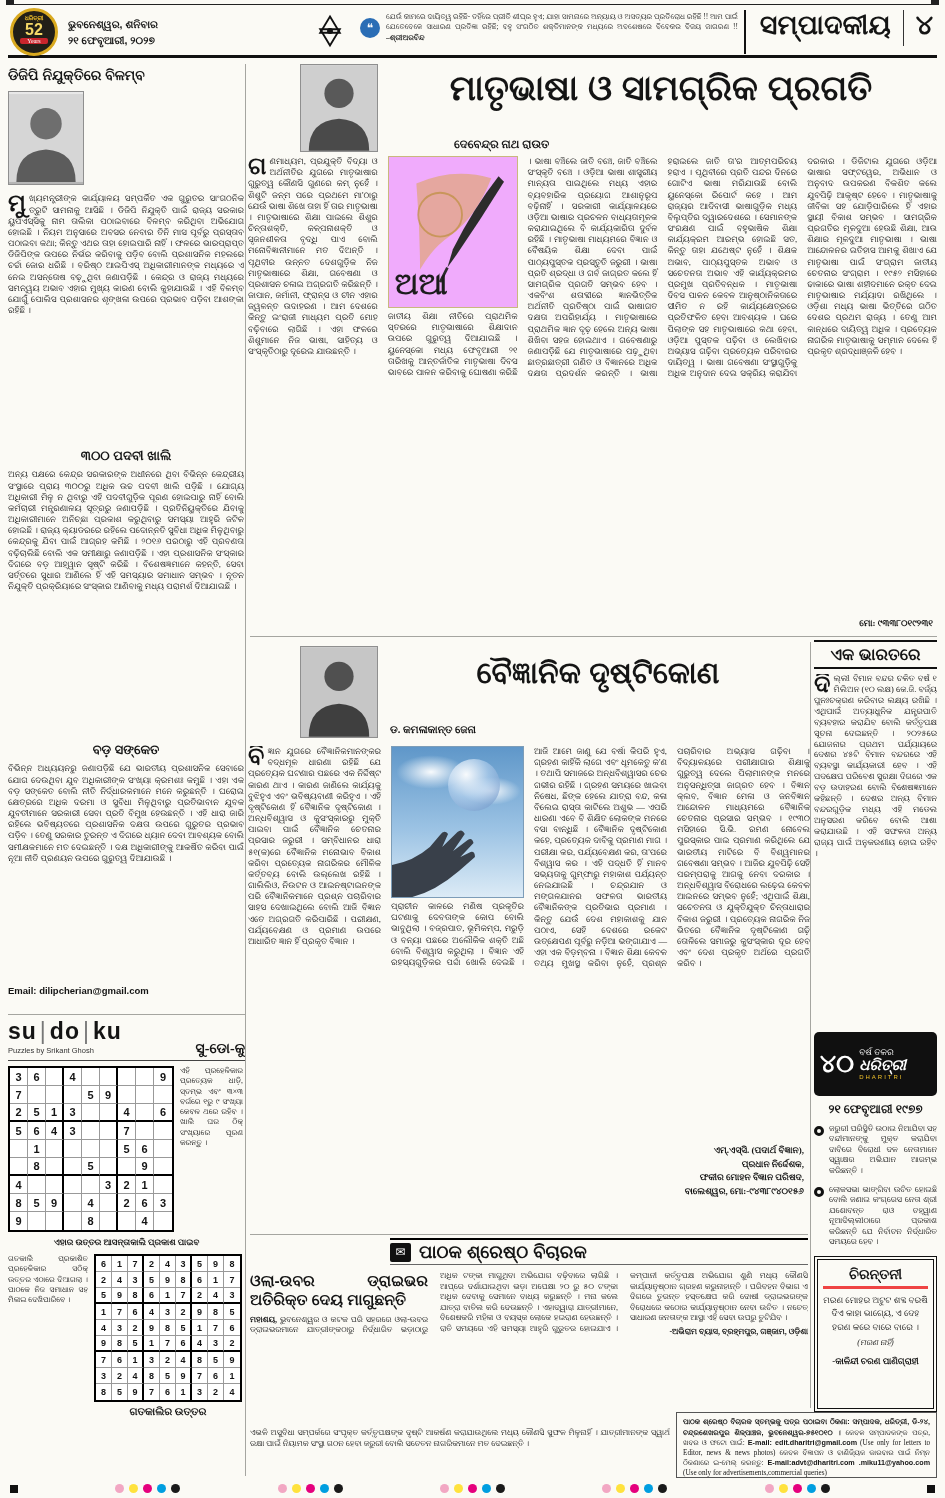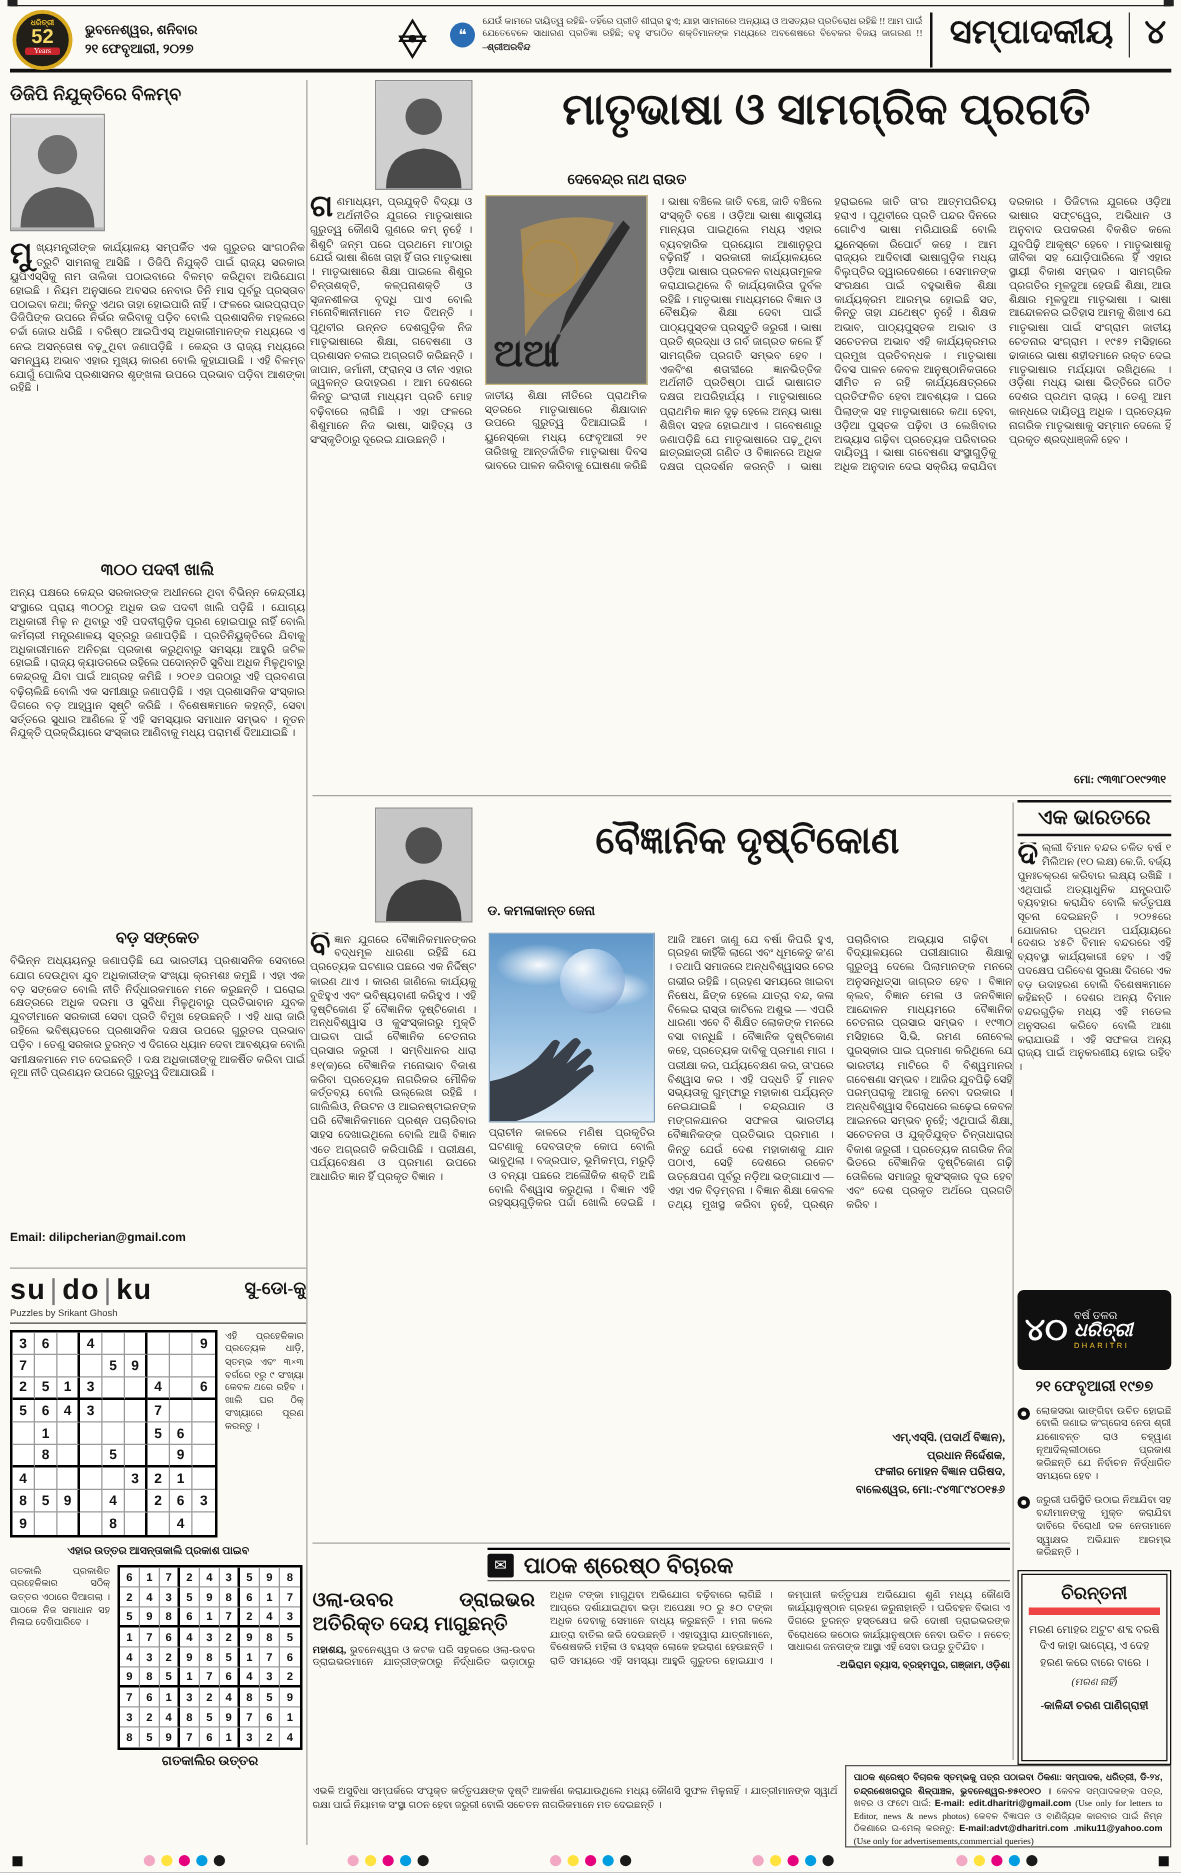--- a/index.html
+++ b/index.html
@@ -55,21 +55,21 @@
   .dgp-body3{height:218px;overflow:hidden}
   .dgp-sub{font-size:13px;font-weight:800;text-align:center;margin:5px 0;font-family:"Liberation Sans",sans-serif}
   .dgp-email{font-size:9.5px;font-weight:bold;margin-top:4px}
 
   
   .sudoku{position:absolute;left:8px;top:1018px;width:237px;height:458px;overflow:hidden}
   .sd-header{display:flex;justify-content:space-between;align-items:flex-start;border-bottom:1px solid #444;padding-bottom:3px;margin-bottom:5px}
   .sd-brand{font-family:"Liberation Sans",sans-serif;font-size:23px;font-weight:800;letter-spacing:1px}
   .sd-brand .sep{color:#777;font-weight:normal;padding:0 3px}
   .sd-credit{font-size:7.5px;color:#333;margin-top:1px;font-family:"Liberation Sans",sans-serif}
-  .sd-title{font-size:14px;font-weight:800;margin-top:6px}
+  .sd-title{font-size:14px;font-weight:800;margin-top:23px}
   .sd-row{display:flex;gap:6px}
   .sd-grid{display:grid;grid-template-columns:repeat(9,1fr);grid-auto-rows:1fr;border:2px solid #000;background:#fff;font-family:"Liberation Sans",sans-serif}
   .sd-grid .sd-cell{border-right:1px solid #999;border-bottom:1px solid #999;display:flex;align-items:center;justify-content:center;font-weight:bold}
   .sd-grid .sd-cell.bR{border-right:2px solid #000}
   .sd-grid .sd-cell.bB{border-bottom:2px solid #000}
   .sd-grid .sd-cell:nth-child(9n){border-right:none}
   .sd-grid .sd-cell:nth-child(n+73){border-bottom:none}
   .sd-puzzle{width:166px;height:166px;font-size:11px;flex:0 0 166px}
   .sd-rules{width:63px;font-size:7.6px;line-height:1.35;text-align:justify}
   .sd-note{font-size:8.6px;font-weight:bold;text-align:center;margin:5px 0 6px}
@@ -78,21 +78,21 @@
   .sd-ansblock{width:148px}
   .sd-answer{width:148px;height:148px;font-size:9px}
   .sd-anslabel{font-size:10.5px;font-weight:800;text-align:center;margin-top:4px}
 
   
   .main-art{position:absolute;left:248px;top:62px;width:689px;height:572px;overflow:hidden}
   .main-photo{position:absolute;left:52px;top:2px;width:78px;height:88px}
   .main-headline{position:absolute;left:142px;top:8px;width:542px;text-align:center;font-size:35px;font-weight:800;line-height:1.05;font-family:"Liberation Sans",sans-serif}
   .main-byline{position:absolute;left:202px;top:76px;font-size:11.5px;font-weight:bold;background:#fbfaf5;padding:0 4px}
   .main-body{position:absolute;left:0;top:94px;width:689px;height:470px;column-count:5;column-gap:10px;overflow:hidden}
-  .illus{width:100%;height:152px;position:relative;background:#737373;border:1px solid #c9b87e;margin:3px 0;break-inside:avoid}
+  .illus{width:100%;height:152px;position:relative;background:#f0abfc;border:1px solid #c9b87e;margin:3px 0;break-inside:avoid}
   .illus svg{position:absolute;inset:0;width:100%;height:100%}
   .illus .aa{position:absolute;left:6px;bottom:4px;font-size:30px;font-weight:800;color:#1c1c1c}
   .main-sig{position:absolute;right:2px;bottom:4px;font-size:9px;font-weight:bold;background:#fbfaf5;padding:1px 2px 1px 8px}
 
   
   .sci-art{position:absolute;left:248px;top:640px;width:562px;height:594px;overflow:hidden}
   .sci-photo-auth{position:absolute;left:52px;top:6px;width:78px;height:92px}
   .sci-headline{position:absolute;left:150px;top:16px;width:400px;text-align:center;font-size:30px;font-weight:800;font-family:"Liberation Sans",sans-serif}
   .sci-byline{position:absolute;left:138px;top:84px;font-size:10.5px;font-weight:bold;background:#fbfaf5;padding:0 4px}
   .sci-body{position:absolute;left:0;top:106px;width:562px;height:486px;column-count:4;column-gap:10px;overflow:hidden}
@@ -110,21 +110,21 @@
   .fy-num{font-size:25px;font-weight:800;font-family:"Liberation Sans",sans-serif}
   .fy-right{line-height:1.1}
   .fy-label{font-size:9px}
   .fy-logo{font-size:15px;font-weight:800;font-style:italic}
   .fy-latin{font-size:6px;letter-spacing:2px;color:#f3c32c;font-family:"Liberation Sans",sans-serif}
   .fy-date{font-size:12px;font-weight:800;text-align:center;margin:6px 0 7px}
   .fy-item{display:flex;gap:5px;margin-bottom:9px}
   .fy-dot{flex:0 0 10px;width:10px;height:10px;border:3px solid #111;border-radius:50%;margin-top:2px}
   .fy-text{font-size:8px;line-height:1.3;text-align:justify}
   .chir{margin-top:6px;border:4px double #111;padding:6px 5px;height:156px;overflow:hidden}
-  .chir-title{font-size:14px;font-weight:800;text-align:center;border-bottom:6px solid #ef4444;padding-bottom:3px;margin-bottom:5px;font-family:"Liberation Sans",sans-serif}
+  .chir-title{font-size:14px;font-weight:800;text-align:center;border-bottom:3px solid #ef4444;padding-bottom:3px;margin-bottom:5px;font-family:"Liberation Sans",sans-serif}
   .chir-quote{font-size:8.8px;line-height:1.5;text-align:center}
   .chir-src{font-size:8px;text-align:center;font-style:italic;margin-top:4px}
   .chir-auth{font-size:8.8px;font-weight:bold;text-align:center;margin-top:8px}
 
   
   .letters{position:absolute;left:250px;top:1238px;width:558px;height:240px;overflow:hidden}
   .lt-header{position:absolute;left:140px;top:0;width:418px;height:27px;display:flex;align-items:center;gap:8px;border-top:2.5px solid #000;border-bottom:1px solid #666;padding:2px 0}
   .env{width:21px;height:19px;background:#111;color:#fff;font-size:12px;line-height:19px;text-align:center;border-radius:2px}
   .lt-htext{font-size:18px;font-weight:800;font-family:"Liberation Sans",sans-serif}
   .lt-body{position:absolute;left:0;top:33px;width:558px;height:150px;column-count:3;column-gap:12px;font-size:8px;line-height:1.32;text-align:justify;overflow:hidden}
@@ -457,26 +457,26 @@
         <div class="fy-label">ବର୍ଷ ତଳର</div>
         <div class="fy-logo">ଧରିତ୍ରୀ</div>
         <div class="fy-latin">DHARITRI</div>
       </span>
     </div>
     <div class="fy-date">୨୧ ଫେବୃଆରୀ ୧୯୭୭</div>
     <div>
 
         <div class="fy-item">
           <span class="fy-dot"></span>
-          <span class="fy-text">ଲୋକସଭା ଭାଙ୍ଗିବା ଉଚିତ ହୋଇଛି ବୋଲି ଜଣାଇ କଂଗ୍ରେସ ନେତା ଶ୍ରୀ ଯଶୋବନ୍ତ ରାଓ ଚହ୍ୱାଣ ନୂଆଦିଲ୍ଲୀଠାରେ ପ୍ରକାଶ କରିଛନ୍ତି ଯେ ନିର୍ବାଚନ ନିର୍ଦ୍ଧାରିତ ସମୟରେ ହେବ ।</span>
+          <span class="fy-text">ଜରୁରୀ ପରିସ୍ଥିତି ଉଠାଇ ନିଆଯିବା ସହ ବନ୍ଦୀମାନଙ୍କୁ ମୁକ୍ତ କରାଯିବା ଦାବିରେ ବିରୋଧୀ ଦଳ ନେତାମାନେ ସ୍ୱାକ୍ଷର ଅଭିଯାନ ଆରମ୍ଭ କରିଛନ୍ତି ।</span>
         </div>
 
         <div class="fy-item">
           <span class="fy-dot"></span>
-          <span class="fy-text">ଜରୁରୀ ପରିସ୍ଥିତି ଉଠାଇ ନିଆଯିବା ସହ ବନ୍ଦୀମାନଙ୍କୁ ମୁକ୍ତ କରାଯିବା ଦାବିରେ ବିରୋଧୀ ଦଳ ନେତାମାନେ ସ୍ୱାକ୍ଷର ଅଭିଯାନ ଆରମ୍ଭ କରିଛନ୍ତି ।</span>
+          <span class="fy-text">ଲୋକସଭା ଭାଙ୍ଗିବା ଉଚିତ ହୋଇଛି ବୋଲି ଜଣାଇ କଂଗ୍ରେସ ନେତା ଶ୍ରୀ ଯଶୋବନ୍ତ ରାଓ ଚହ୍ୱାଣ ନୂଆଦିଲ୍ଲୀଠାରେ ପ୍ରକାଶ କରିଛନ୍ତି ଯେ ନିର୍ବାଚନ ନିର୍ଦ୍ଧାରିତ ସମୟରେ ହେବ ।</span>
         </div>
       </div>
 
     <div class="chir">
       <div class="chir-title">ଚିରନ୍ତନୀ</div>
       <p class="chir-quote">ମରଣ ମୋହର ଅଟୁଟ ଶବ୍ଦ ବରଷି ଦିଏ କାହା ଭାଗ୍ୟେ, ଏ ଦେହ ହରଣ କରେ ବାରେ ବାରେ ।</p>
       <div class="chir-src">(ମରଣ ନାହିଁ)</div>
       <div class="chir-auth">-କାଳିନ୍ଦୀ ଚରଣ ପାଣିଗ୍ରାହୀ</div>
     </div>
   </aside>

